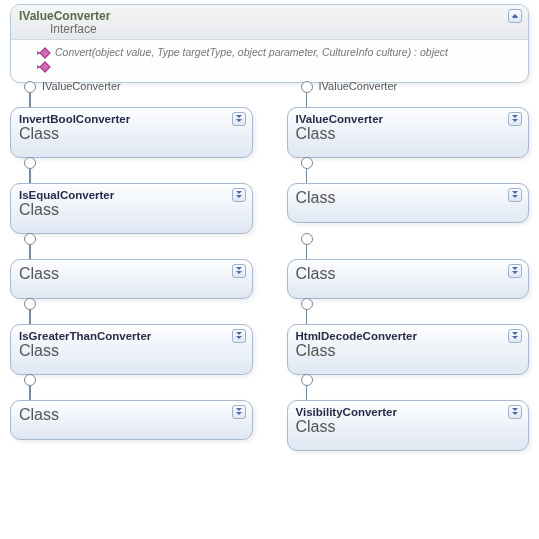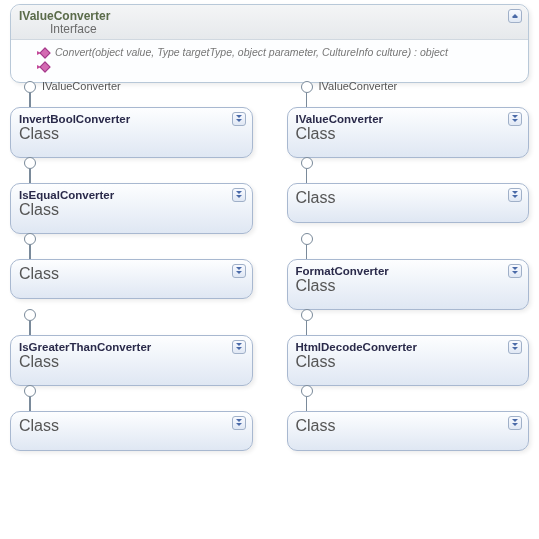--- a/index.html
+++ b/index.html
@@ -266,21 +266,20 @@
         <div class="class-stereotype">Class</div>
         <div class="collapse-btn chev-down"></div>
       </div>
     </div>
     <div class="class-wrapper">
       <div class="lollipop">
         <div class="lollipop-circle"></div>
         <div class="lollipop-stem"></div>
       </div>
       <div class="class-box">
-        <div class="class-name">FormatConverter</div>
         <div class="class-stereotype">Class</div>
         <div class="collapse-btn chev-down"></div>
       </div>
     </div>
     <div class="class-wrapper">
       <div class="lollipop">
         <div class="lollipop-circle"></div>
         <div class="lollipop-stem"></div>
       </div>
       <div class="class-box">
@@ -309,17 +308,18 @@
         <div class="class-stereotype">Class</div>
         <div class="collapse-btn chev-down"></div>
       </div>
     </div>
     <div class="class-wrapper">
       <div class="lollipop">
         <div class="lollipop-circle"></div>
         <div class="lollipop-stem"></div>
       </div>
       <div class="class-box">
+        <div class="class-name">VisibilityConverter</div>
         <div class="class-stereotype">Class</div>
         <div class="collapse-btn chev-down"></div>
       </div>
     </div>
   </div>
 
 </body></html>

